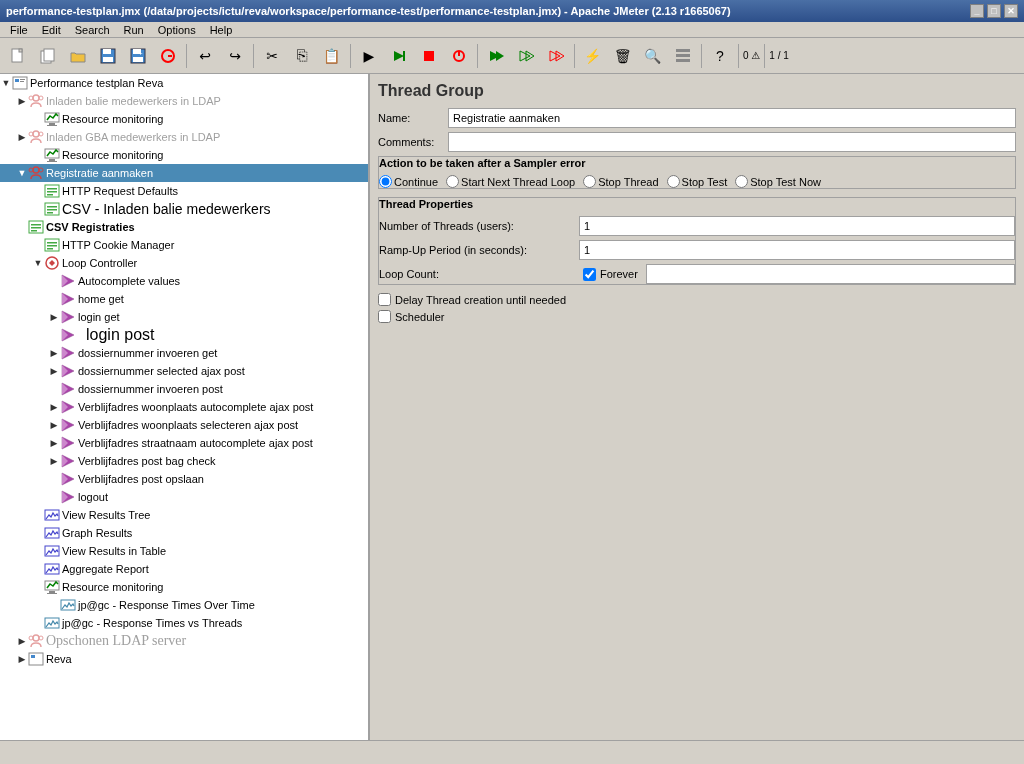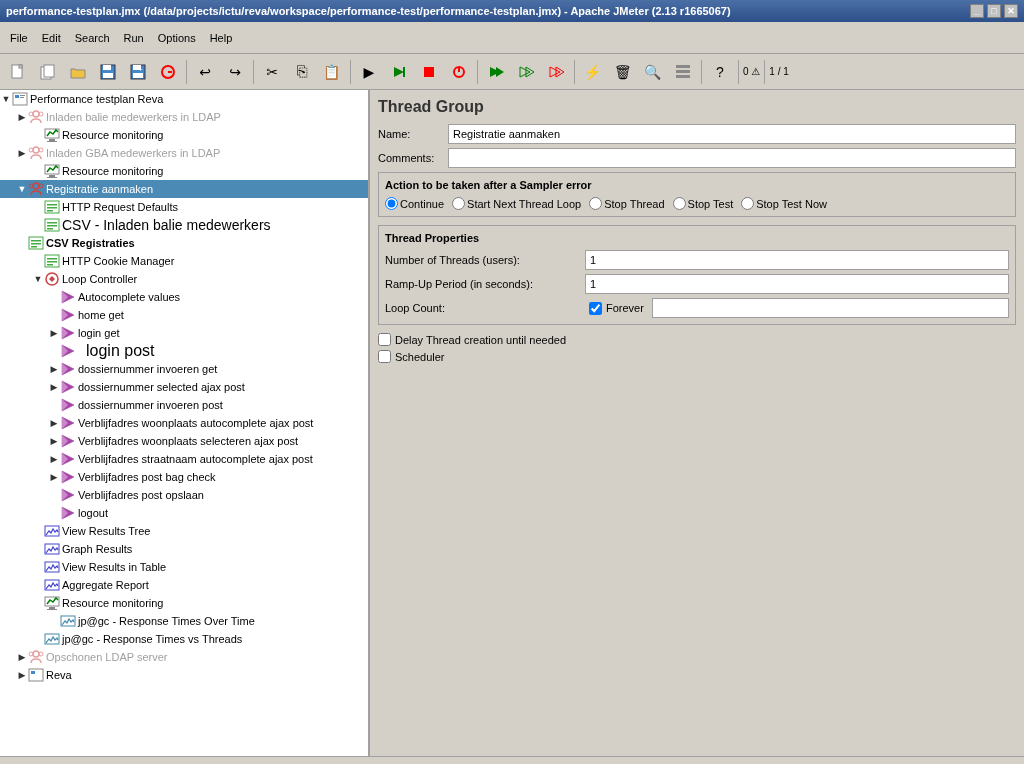--- a/index.html
+++ b/index.html
@@ -26,21 +26,21 @@
       font-size: 9px; cursor: pointer;
     }
 
     
     #menubar {
       background: #d4d0c8;
       padding: 2px 4px;
       display: flex;
       gap: 2px;
       border-bottom: 1px solid #a0a0a0;
-      height: 32px;
+      height: 16px;
       align-items: center;
     }
     .menu-item {
       padding: 1px 6px;
       cursor: pointer;
       font-size: 11px;
     }
 
     
     #toolbar {
@@ -132,21 +132,20 @@
       height: 20px;
       border: 1px solid #a0a0a0;
       background: white;
       padding: 1px 4px;
       font-size: 11px;
     }
     .section-box {
       border: 1px solid #a0a0a0;
       background: #d4d0c8;
       margin-bottom: 8px;
-      padding: 6px;
     }
     .section-title {
       font-size: 11px;
       font-weight: bold;
       margin-bottom: 6px;
       color: #000;
     }
     .radio-group {
       display: flex;
       align-items: center;
@@ -673,21 +672,21 @@
       <div class="tree-item disabled" style="padding-left: 16px;">
         <span class="tree-toggle" style="font-size: 9px; color: rgb(51, 51, 51);">▶</span>
         <span class="tree-icon" style="opacity: 0.5;">
           <svg width="16" height="16" viewBox="0 0 16 16">
             <circle cx="8" cy="5" r="3" fill="none" stroke="#cc4444" stroke-width="1.5"></circle>
             <path d="M3 14 Q3 10 8 10 Q13 10 13 14" fill="none" stroke="#cc4444" stroke-width="1.5"></path>
             <circle cx="3" cy="5" r="2" fill="none" stroke="#cc4444" stroke-width="1"></circle>
             <circle cx="13" cy="5" r="2" fill="none" stroke="#cc4444" stroke-width="1"></circle>
           </svg>
         </span>
-        <span style="font-size: 11px; color: rgb(160, 160, 160);">Opschonen LDAP server</span>
+        <span style="font-size: 14px; color: rgb(160, 160, 160); font-family: Liberation Serif, serif;">Opschonen LDAP server</span>
       </div>
       <div class="tree-item" style="padding-left: 16px;">
         <span class="tree-toggle" style="font-size: 9px; color: rgb(51, 51, 51);">▶</span>
         <span class="tree-icon">
           <svg width="16" height="16" viewBox="0 0 16 16">
             <rect x="1" y="2" width="14" height="12" fill="white" stroke="#888" stroke-width="1"></rect>
             <rect x="3" y="4" width="4" height="3" fill="#4488cc"></rect>
           </svg>
         </span>
         <span style="font-size: 11px;">Reva</span>

